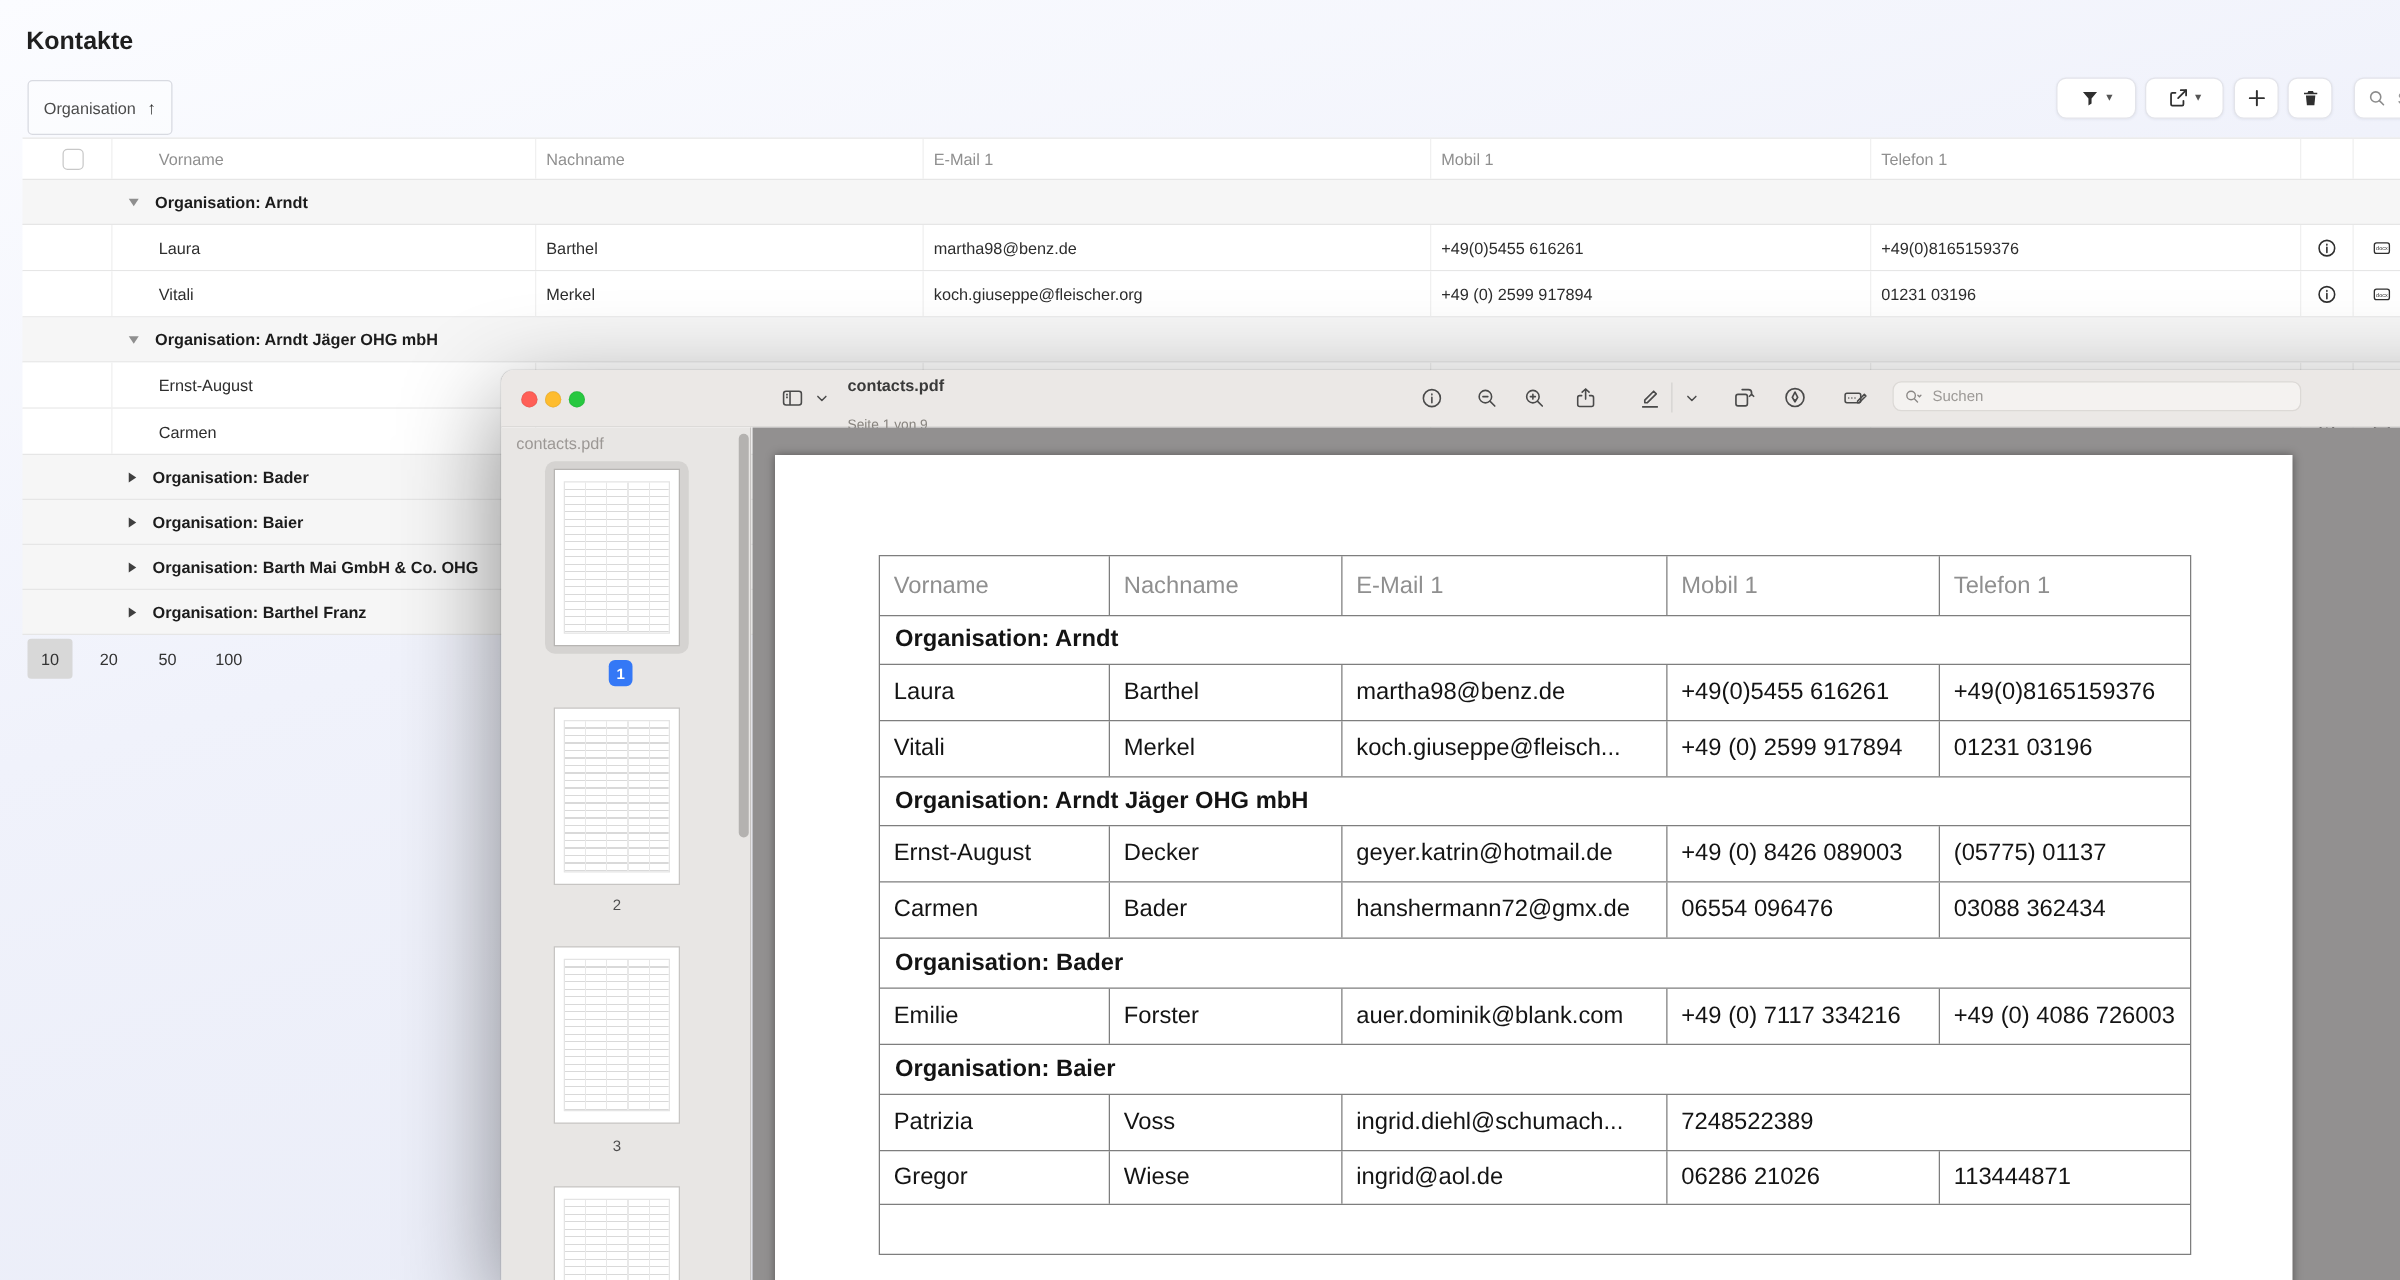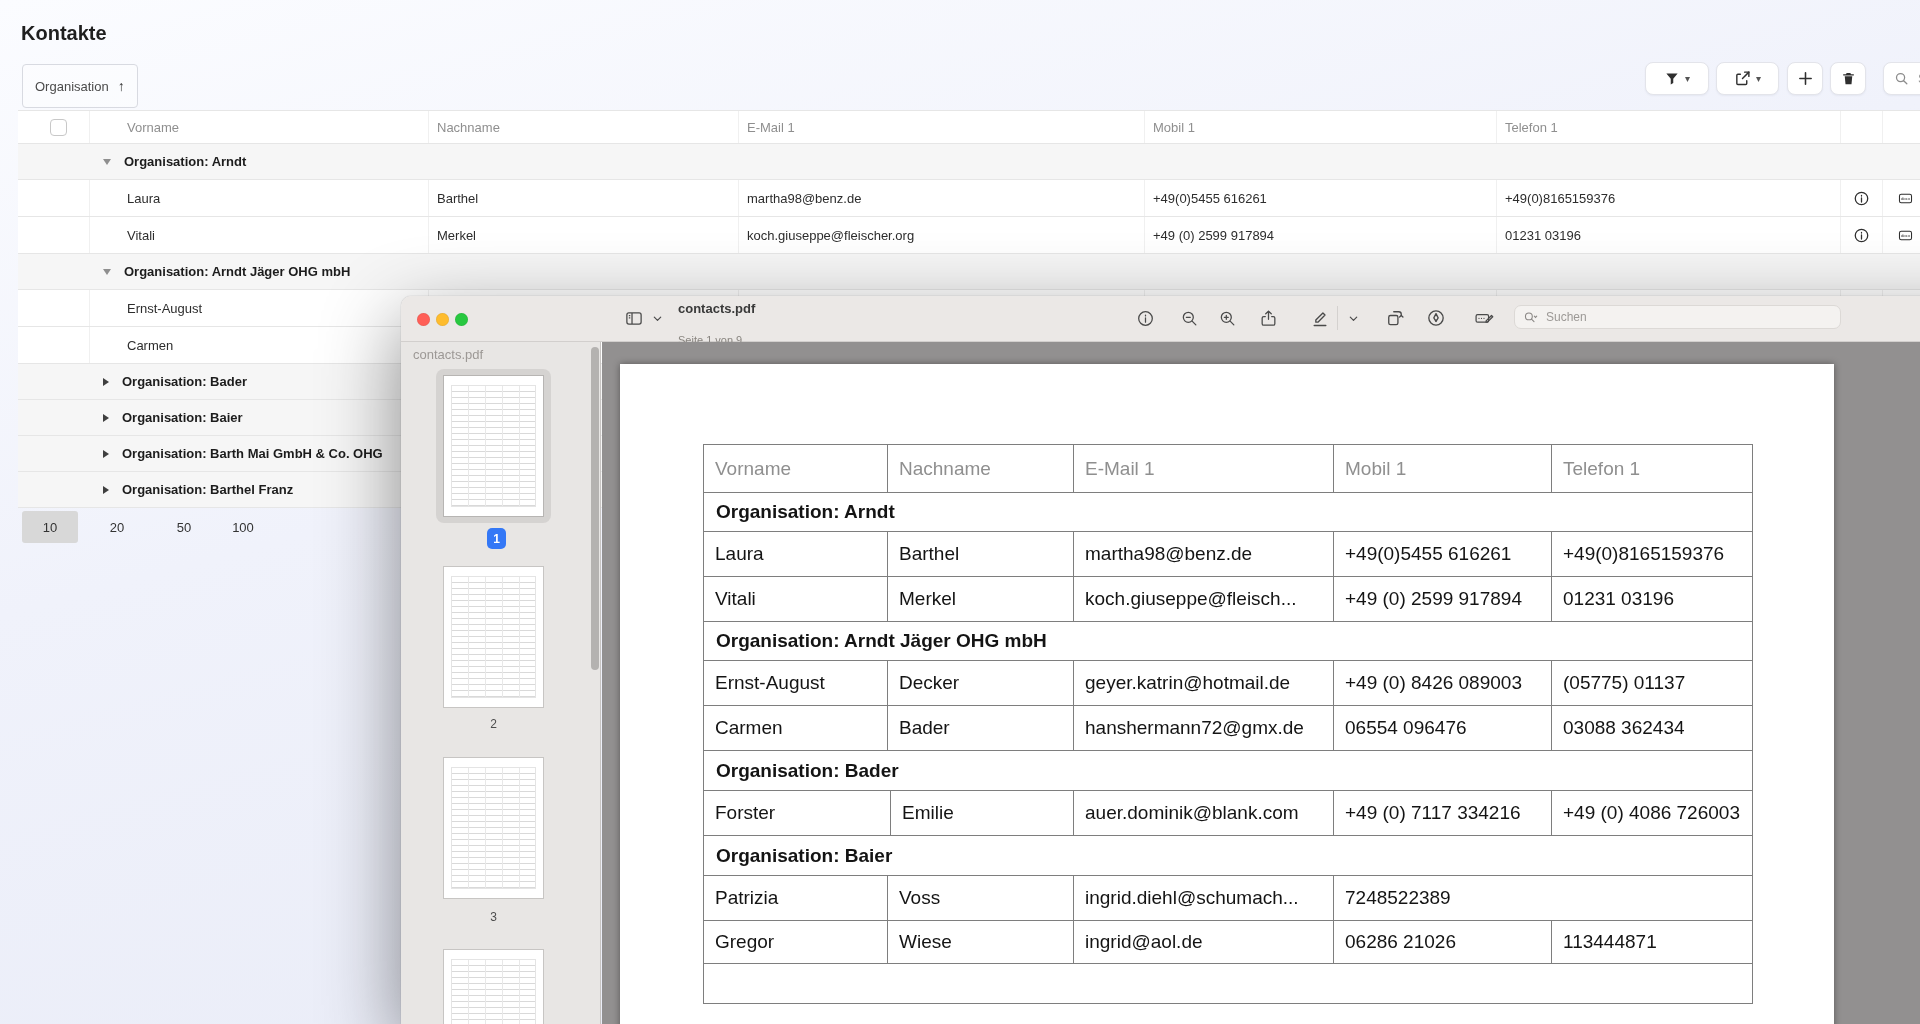--- a/index.html
+++ b/index.html
@@ -39,21 +39,21 @@
   .grow{height:35px;background:#f6f6f6;display:flex;align-items:center;padding-left:85px;gap:13px;
         border-bottom:1px solid #e6e6e6;font-weight:bold;font-size:13px;color:#1c1c1c;white-space:nowrap;}
   .tri-down{width:0;height:0;border-left:4.5px solid transparent;border-right:4.5px solid transparent;
             border-top:6px solid #8f8f8f;flex:none;}
   .tri-right{width:0;height:0;border-top:4.5px solid transparent;border-bottom:4.5px solid transparent;
              border-left:6px solid #3f3f3f;flex:none;}
 
   
   .pgsize{position:absolute;left:22px;top:511px;display:flex;gap:11px;align-items:center;font-size:13px;color:#333;}
   .pgsize span{display:flex;align-items:center;justify-content:center;height:32px;cursor:pointer;}
-  .pg-item{width:56px;}
+  .pg-item{width:36px;}
   .pg-item.wide{width:40px;}
   .pg-item.active{background:#d8d8d8;border-radius:3px;}
   .pgnum{position:absolute;top:511px;height:32px;display:flex;align-items:center;font-size:13px;color:#333;cursor:pointer;}
 
   
   .pwin{position:absolute;left:401px;top:296px;width:1629px;height:728px;border-radius:10px 10px 0 0;
         box-shadow:0 25px 80px rgba(0,0,0,.45),0 0 1px rgba(0,0,0,.4);}
   .pw-tb{position:absolute;left:0;top:0;right:0;height:46px;background:#ebe8e6;border-radius:10px 10px 0 0;
          border-bottom:1px solid #d2cfcd;box-sizing:border-box;}
   .tl{position:absolute;top:17px;width:13px;height:13px;border-radius:50%;box-shadow:inset 0 0 1px rgba(0,0,0,.25);cursor:pointer;}
@@ -470,22 +470,22 @@
             <div class="pcell pc3">hanshermann72@gmx.de</div>
             <div class="pcell pc4">06554 096476</div>
             <div class="pcell pc5">03088 362434</div>
           </div>
 
           <div class="prow" style="height:40px;">
             <div class="pgroup-cell">Organisation: Bader</div>
           </div>
 
           <div class="prow" style="height:45px;">
+            <div class="pcell pc1">Emilie</div>
             <div class="pcell pc2">Forster</div>
-            <div class="pcell pc1">Emilie</div>
             <div class="pcell pc3">auer.dominik@blank.com</div>
             <div class="pcell pc4">+49 (0) 7117 334216</div>
             <div class="pcell pc5">+49 (0) 4086 726003</div>
           </div>
 
 
           <div class="prow" style="height:40px;">
             <div class="pgroup-cell">Organisation: Baier</div>
           </div>
 

